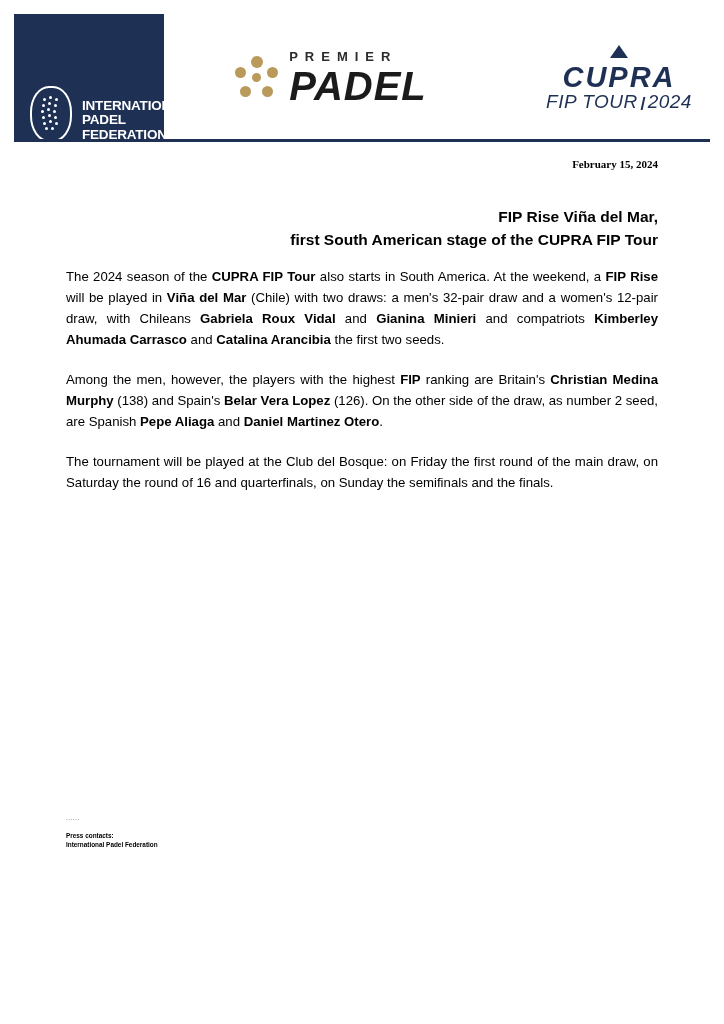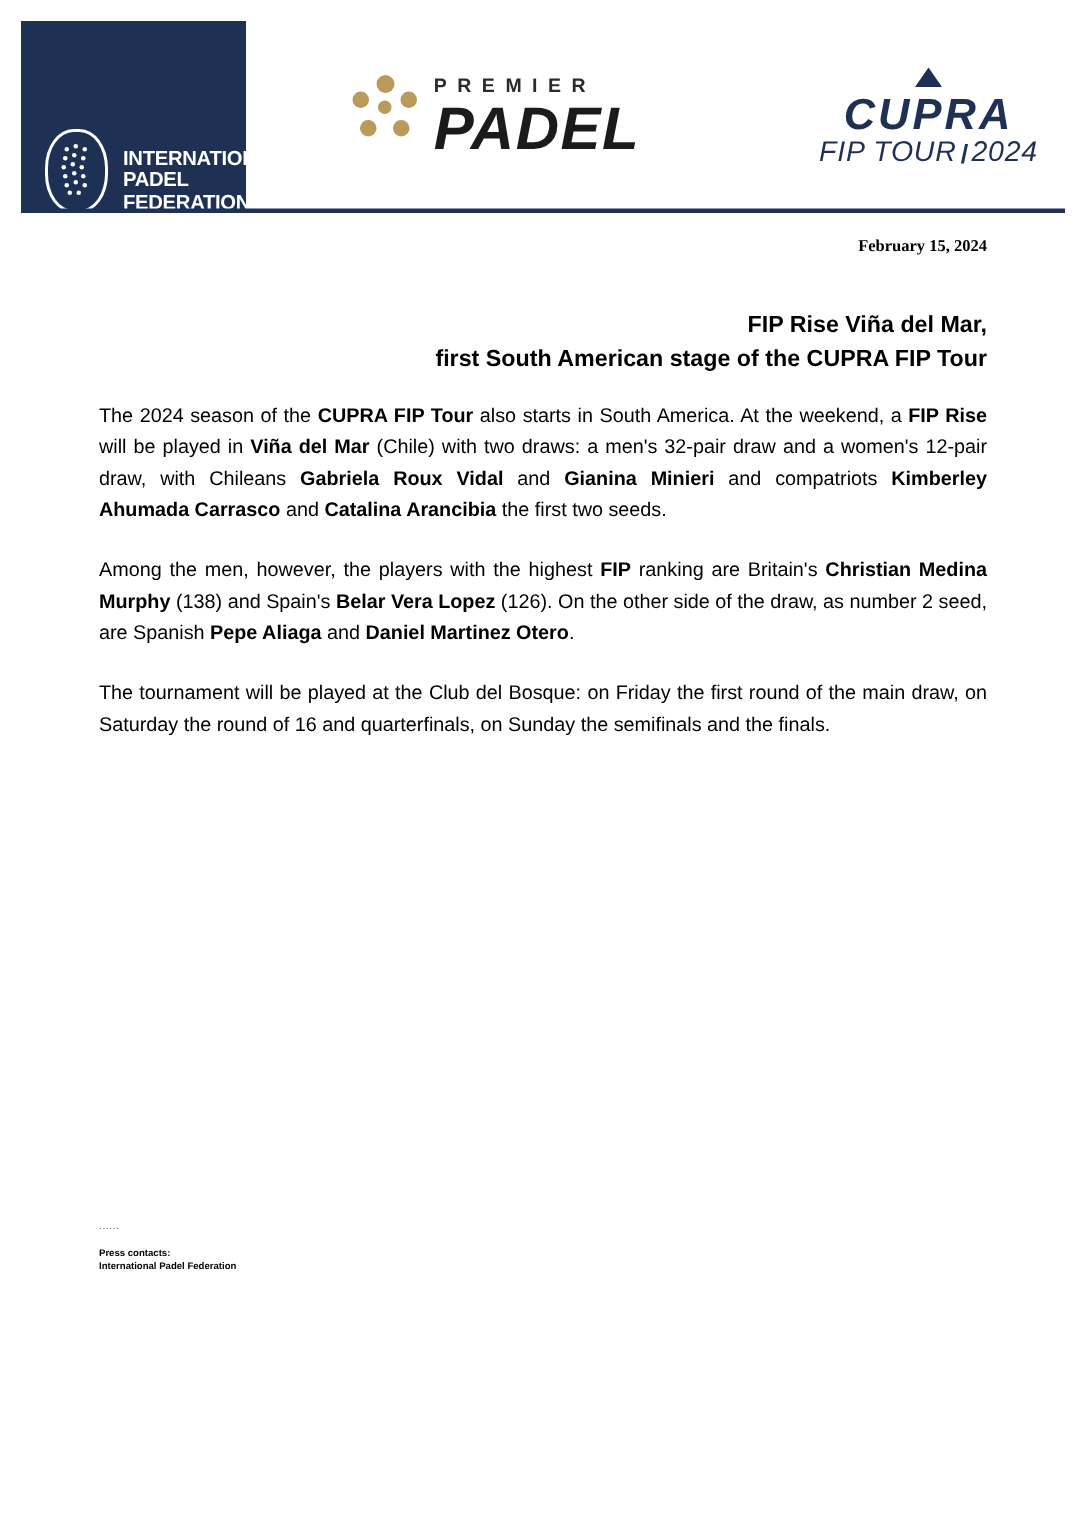--- a/index.html
+++ b/index.html
@@ -77,21 +77,21 @@
   .premier-block {
     flex: 1;
     background: #ffffff;
     display: flex;
     align-items: center;
     justify-content: center;
     position: relative;
   }
   .premier-wrap {
     display: flex;
-    align-items: flex-start;
+    align-items: center;
     transform: translateX(-18px);
   }
   .premier-flower {
     position: relative;
     width: 44px;
     height: 44px;
     margin-right: 10px;
     flex: none;
   }
   .premier-flower i {

